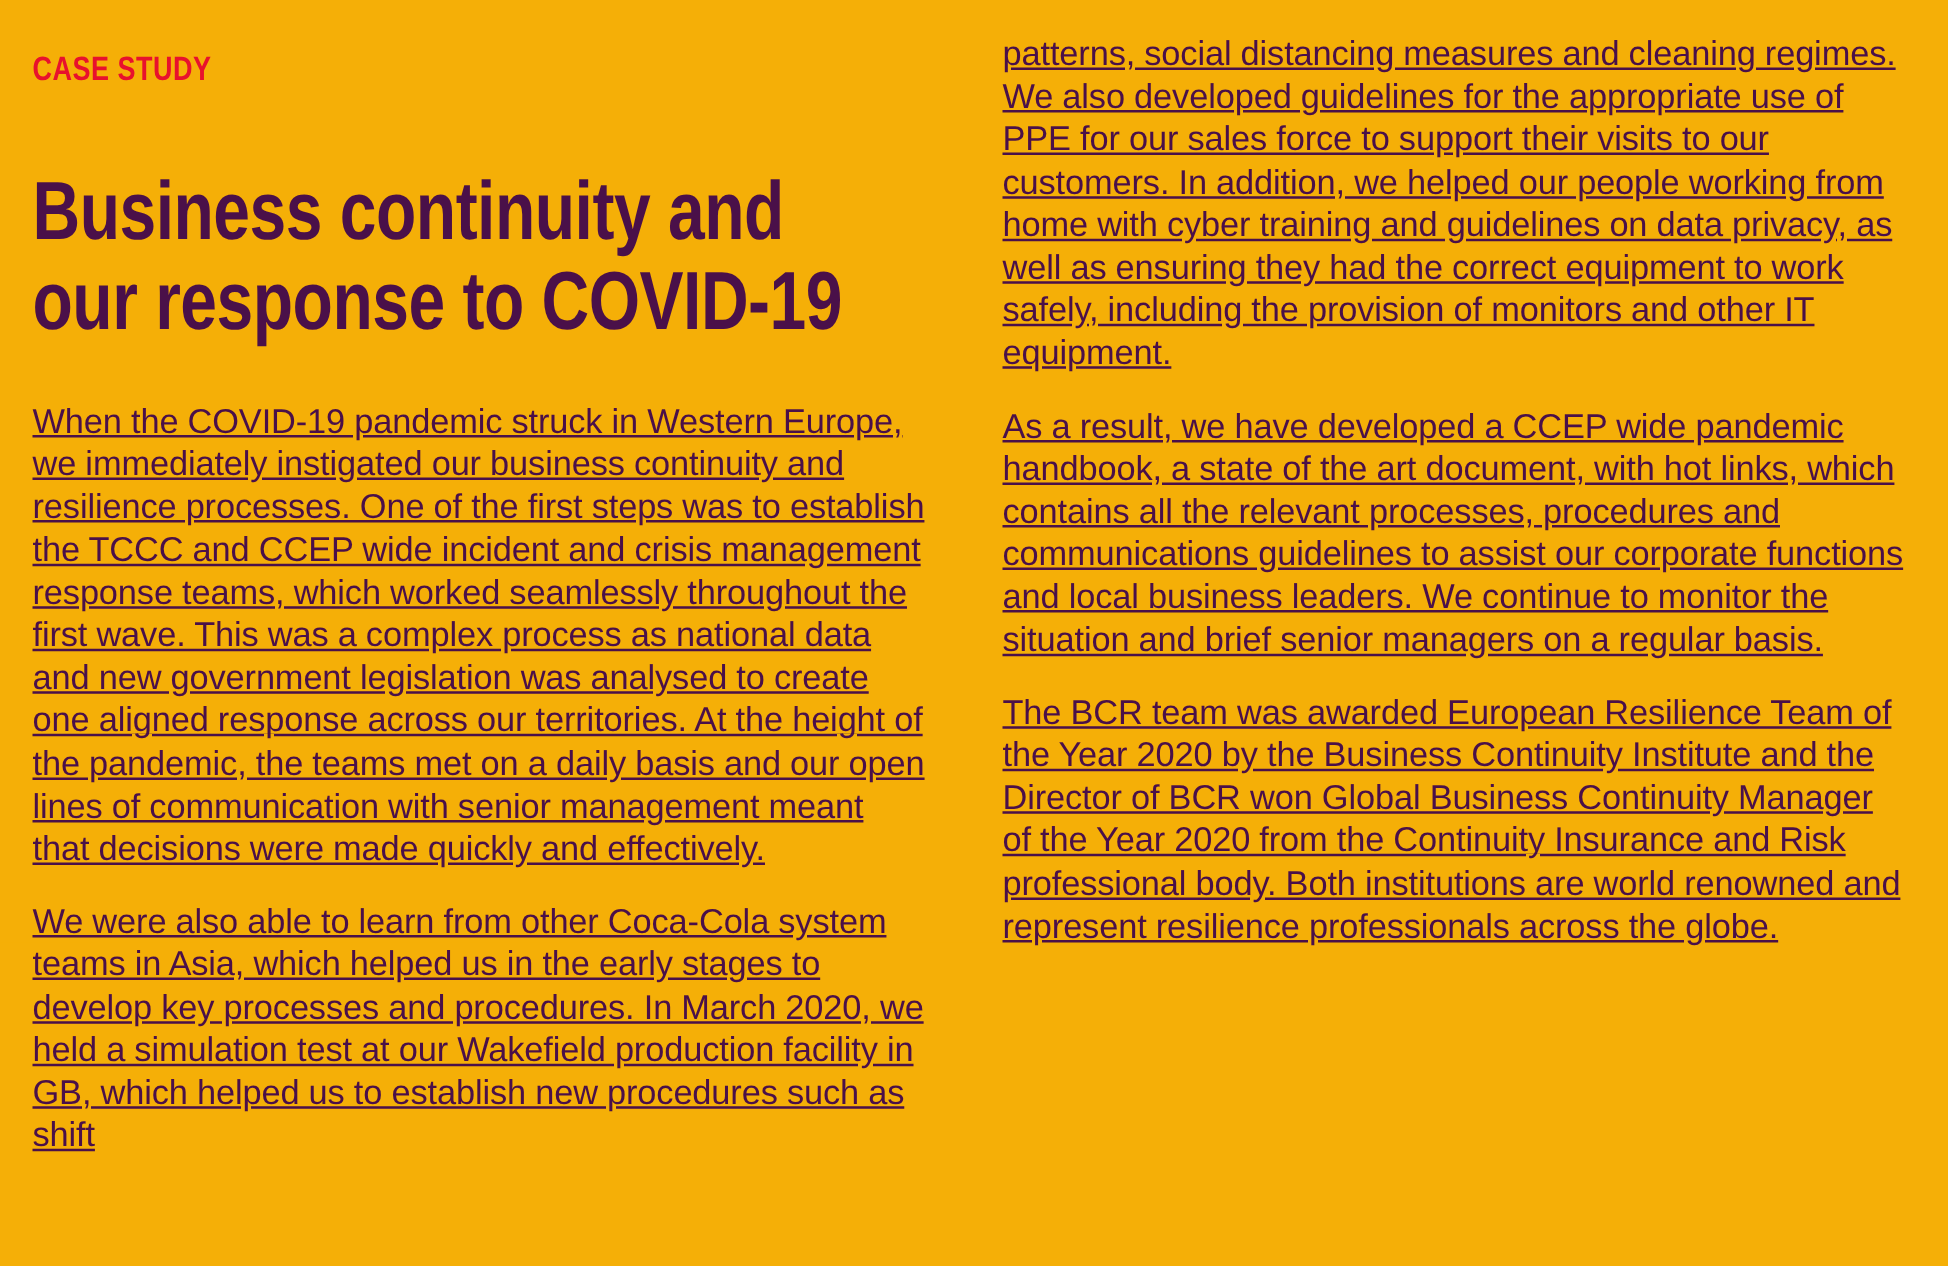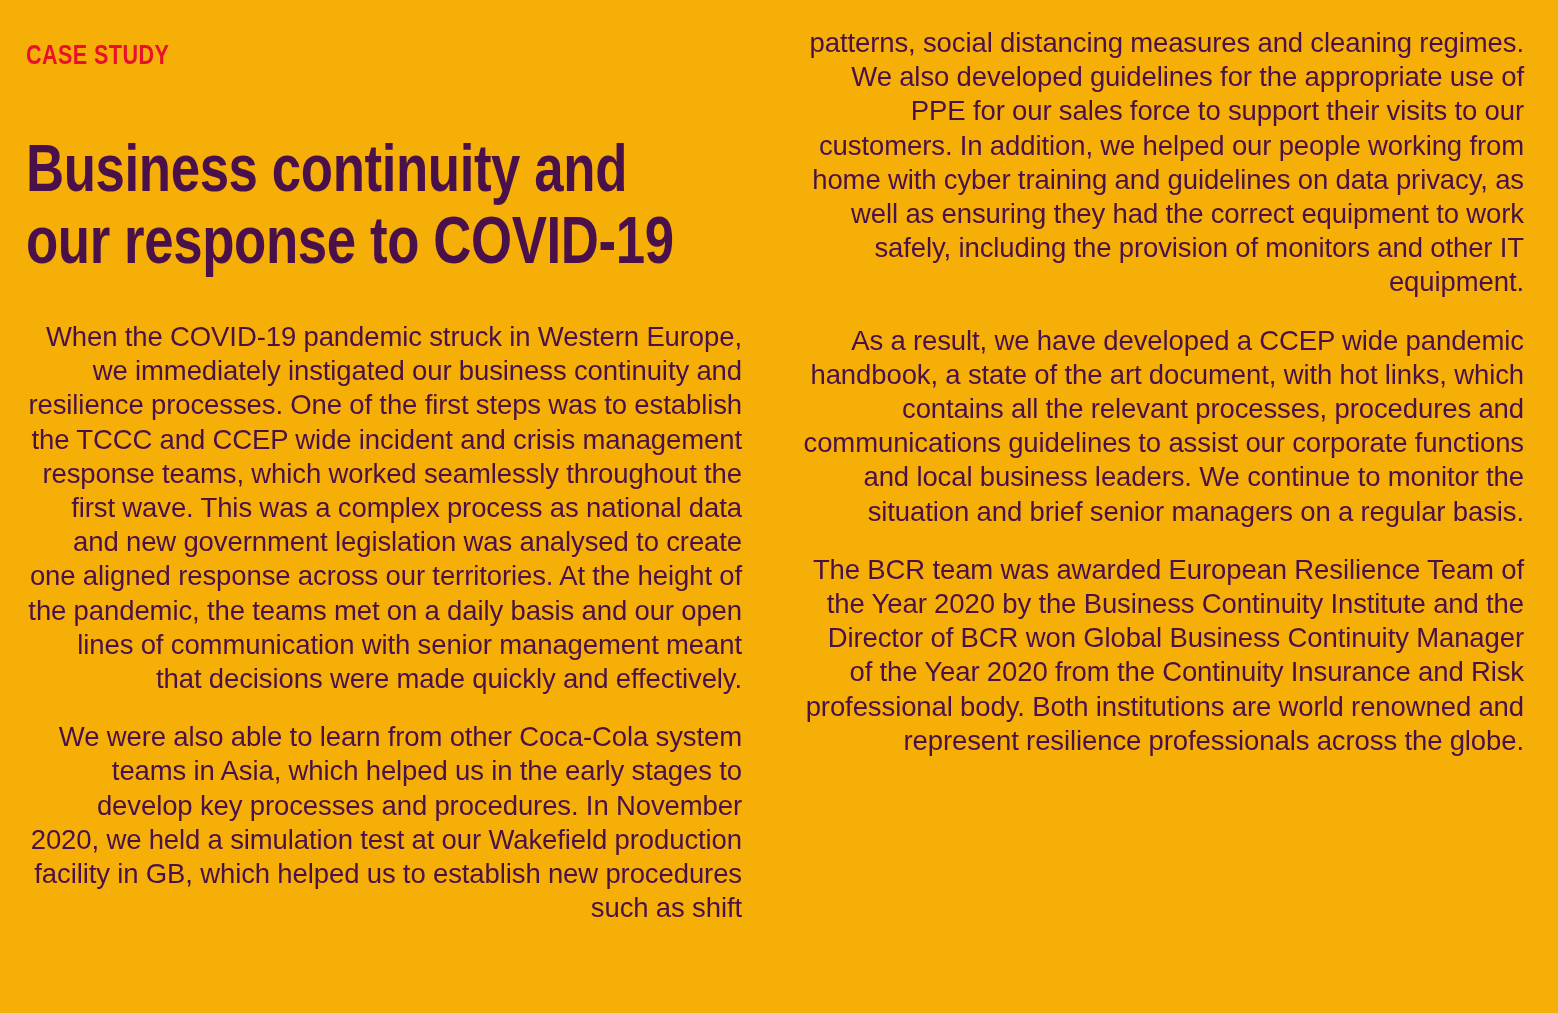--- a/index.html
+++ b/index.html
@@ -87,21 +87,22 @@
   }
 
   
   p.body-copy {
     margin: 0 0 24px 0;
     color: #4A1049;
     font-size: 27.5px;
     line-height: 34.2px;
     letter-spacing: -0.1px;
     word-spacing: -0.2px;
-    text-align: right;
+    text-align: left;
+    text-decoration: underline;
   }
 
   p.body-copy:last-child {
     margin-bottom: 0;
   }
 </style>
 </head>
 <body>
 
 <div class="page">
@@ -110,21 +111,21 @@
 
     <div class="eyebrow">CASE STUDY</div>
 
     <h1 class="headline">
       <span class="hl-line">Business continuity and</span>
       <span class="hl-line">our response to COVID-19</span>
     </h1>
 
     <div class="body-left">
       <p class="body-copy">When the COVID-19 pandemic struck in Western Europe, we immediately instigated our business continuity and resilience processes. One of the first steps was to establish the TCCC and CCEP wide incident and crisis management response teams, which worked seamlessly throughout the first wave. This was a complex process as national data and new government legislation was analysed to create one aligned response across our territories. At the height of the pandemic, the teams met on a daily basis and our open lines of communication with senior management meant that decisions were made quickly and effectively.</p>
-      <p class="body-copy">We were also able to learn from other Coca-Cola system teams in Asia, which helped us in the early stages to develop key processes and procedures. In November 2020, we held a simulation test at our Wakefield production facility in GB, which helped us to establish new procedures such as shift</p>
+      <p class="body-copy">We were also able to learn from other Coca-Cola system teams in Asia, which helped us in the early stages to develop key processes and procedures. In March 2020, we held a simulation test at our Wakefield production facility in GB, which helped us to establish new procedures such as shift</p>
     </div>
 
   </div>
 
   <div class="col-right">
     <p class="body-copy">patterns, social distancing measures and cleaning regimes. We also developed guidelines for the appropriate use of PPE for our sales force to support their visits to our customers. In addition, we helped our people working from home with cyber training and guidelines on data privacy, as well as ensuring they had the correct equipment to work safely, including the provision of monitors and other IT equipment.</p>
     <p class="body-copy">As a result, we have developed a CCEP wide pandemic handbook, a state of the art document, with hot links, which contains all the relevant processes, procedures and communications guidelines to assist our corporate functions and local business leaders. We continue to monitor the situation and brief senior managers on a regular basis.</p>
     <p class="body-copy">The BCR team was awarded European Resilience Team of the Year 2020 by the Business Continuity Institute and the Director of BCR won Global Business Continuity Manager of the Year 2020 from the Continuity Insurance and Risk professional body. Both institutions are world renowned and represent resilience professionals across the globe.</p>
   </div>
 

